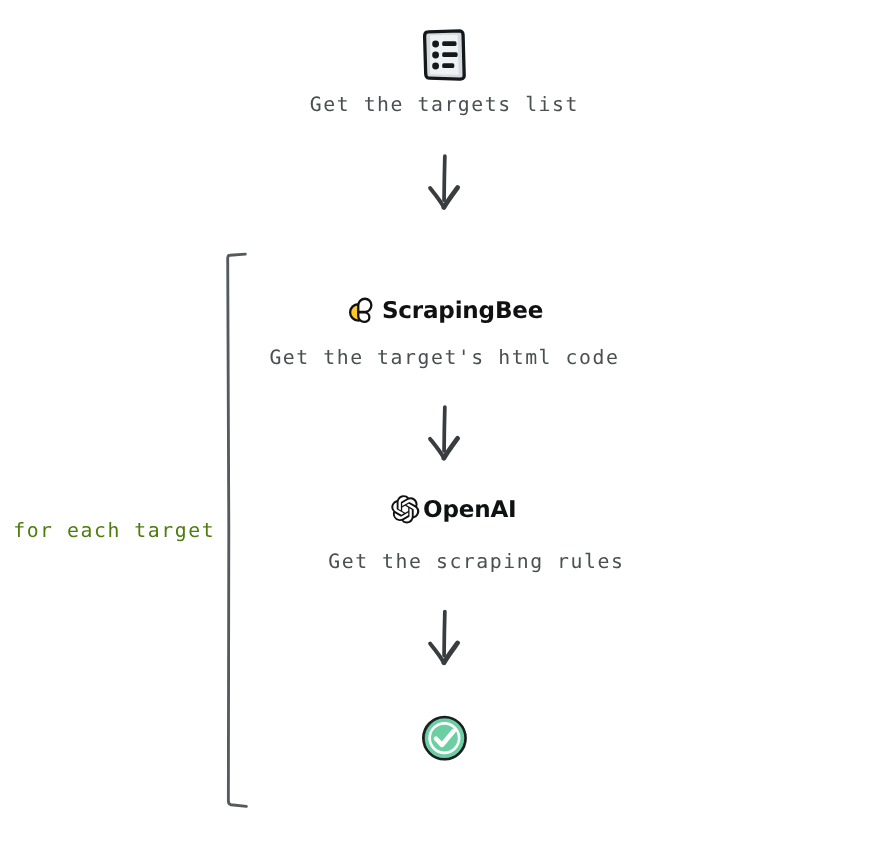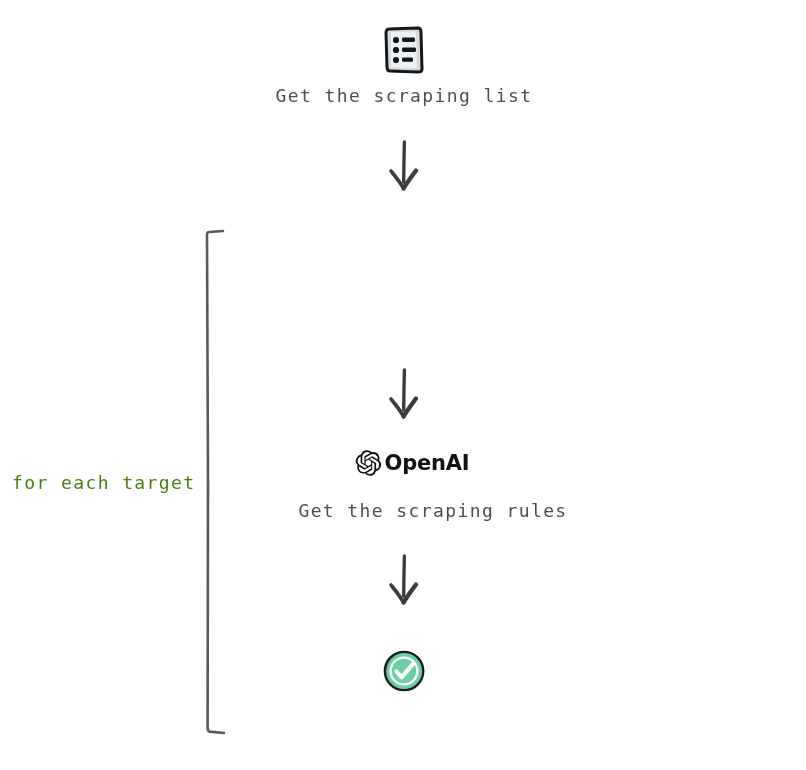--- a/index.html
+++ b/index.html
@@ -89,39 +89,55 @@
       <rect x="22" y="13.5" width="13" height="4.4" rx="1.4" fill="#15181b"></rect>
 
       <circle cx="16" cy="26" r="3.1" fill="#15181b"></circle>
       <rect x="22" y="23.5" width="14" height="4.4" rx="1.4" fill="#15181b"></rect>
 
       <circle cx="16" cy="36" r="3.1" fill="#15181b"></circle>
       <rect x="22" y="33.6" width="11" height="4.2" rx="1.4" fill="#15181b"></rect>
     </svg>
   </div>
 
-  <div class="step-label" style="left:404px; top:85px;">Get the scraping list</div>
+  <div class="step-label" style="left:404px; top:85px;">Get the targets list</div>
 
   <div class="arrow" style="left:404px; top:140px; width:44px; height:56px;">
     <svg width="44" height="56" viewBox="0 0 44 56">
       <path d="M22.4,2 C22.0,16 21.8,28 21.7,42" stroke="#3a3d40" stroke-width="3.4" fill="none" stroke-linecap="round"></path>
       <path d="M9,31 C13,36 18,42 21.6,48.5" stroke="#3a3d40" stroke-width="3.6" fill="none" stroke-linecap="round"></path>
       <path d="M34,30.5 C30,36 25,42.5 21.6,48.5" stroke="#3a3d40" stroke-width="4.4" fill="none" stroke-linecap="round"></path>
     </svg>
   </div>
 
   <div class="bracket" style="left:196px; top:228px; width:36px; height:510px;">
     <svg width="36" height="510" viewBox="0 0 36 510">
       <path d="M27,3 L13,4 C11.6,4 11,5 11,6.6 L12,252 L11.6,500 C11.6,502 12.4,503.4 14,503.6 L28,505" stroke="#555a5e" stroke-width="2.6" fill="none" stroke-linecap="round" stroke-linejoin="round"></path>
     </svg>
   </div>
 
   <div class="loop-label" style="left:12px; top:472px;">for each target</div>
 
+  <div class="brand-row" style="left:404px; top:268px;">
+    <span style="display:inline-flex;align-items:center;">
+      <svg width="28" height="28" viewBox="0 0 28 28">
 
+        <circle cx="11.5" cy="16" r="7.4" fill="#FFC629" stroke="#101113" stroke-width="2.1"></circle>
+
+        <path d="M11.5,16 L11.5,9.6 C11.5,6 14.4,3.6 17.6,3.6 C20.8,3.6 23.4,6.2 23.4,9.6
+                 C23.4,13 20.8,15.6 17.6,15.6 L11.5,15.6 Z" fill="#ffffff" stroke="#101113" stroke-width="2.1" stroke-linejoin="round"></path>
+
+        <path d="M11.5,16 L17.0,16 C19.6,16 21.6,18 21.6,20.4 C21.6,22.8 19.6,24.6 17.0,24.6
+                 C14.2,24.6 11.5,22.4 11.5,19.4 Z" fill="#ffffff" stroke="#101113" stroke-width="2.1" stroke-linejoin="round"></path>
+      </svg>
+    </span>
+    <span class="brand-name">ScrapingBee</span>
+  </div>
+
+  <div class="step-label" style="left:404px; top:315px;">Get the target's html code</div>
 
   <div class="arrow" style="left:404px; top:368px; width:44px; height:56px;">
     <svg width="44" height="56" viewBox="0 0 44 56">
       <path d="M22.4,2 C22.0,16 21.8,28 21.7,42" stroke="#3a3d40" stroke-width="3.4" fill="none" stroke-linecap="round"></path>
       <path d="M9,31 C13,36 18,42 21.6,48.5" stroke="#3a3d40" stroke-width="3.6" fill="none" stroke-linecap="round"></path>
       <path d="M34,30.5 C30,36 25,42.5 21.6,48.5" stroke="#3a3d40" stroke-width="4.4" fill="none" stroke-linecap="round"></path>
     </svg>
   </div>
 
   <div class="brand-row" style="left:412px; top:449px; gap:2px;">

